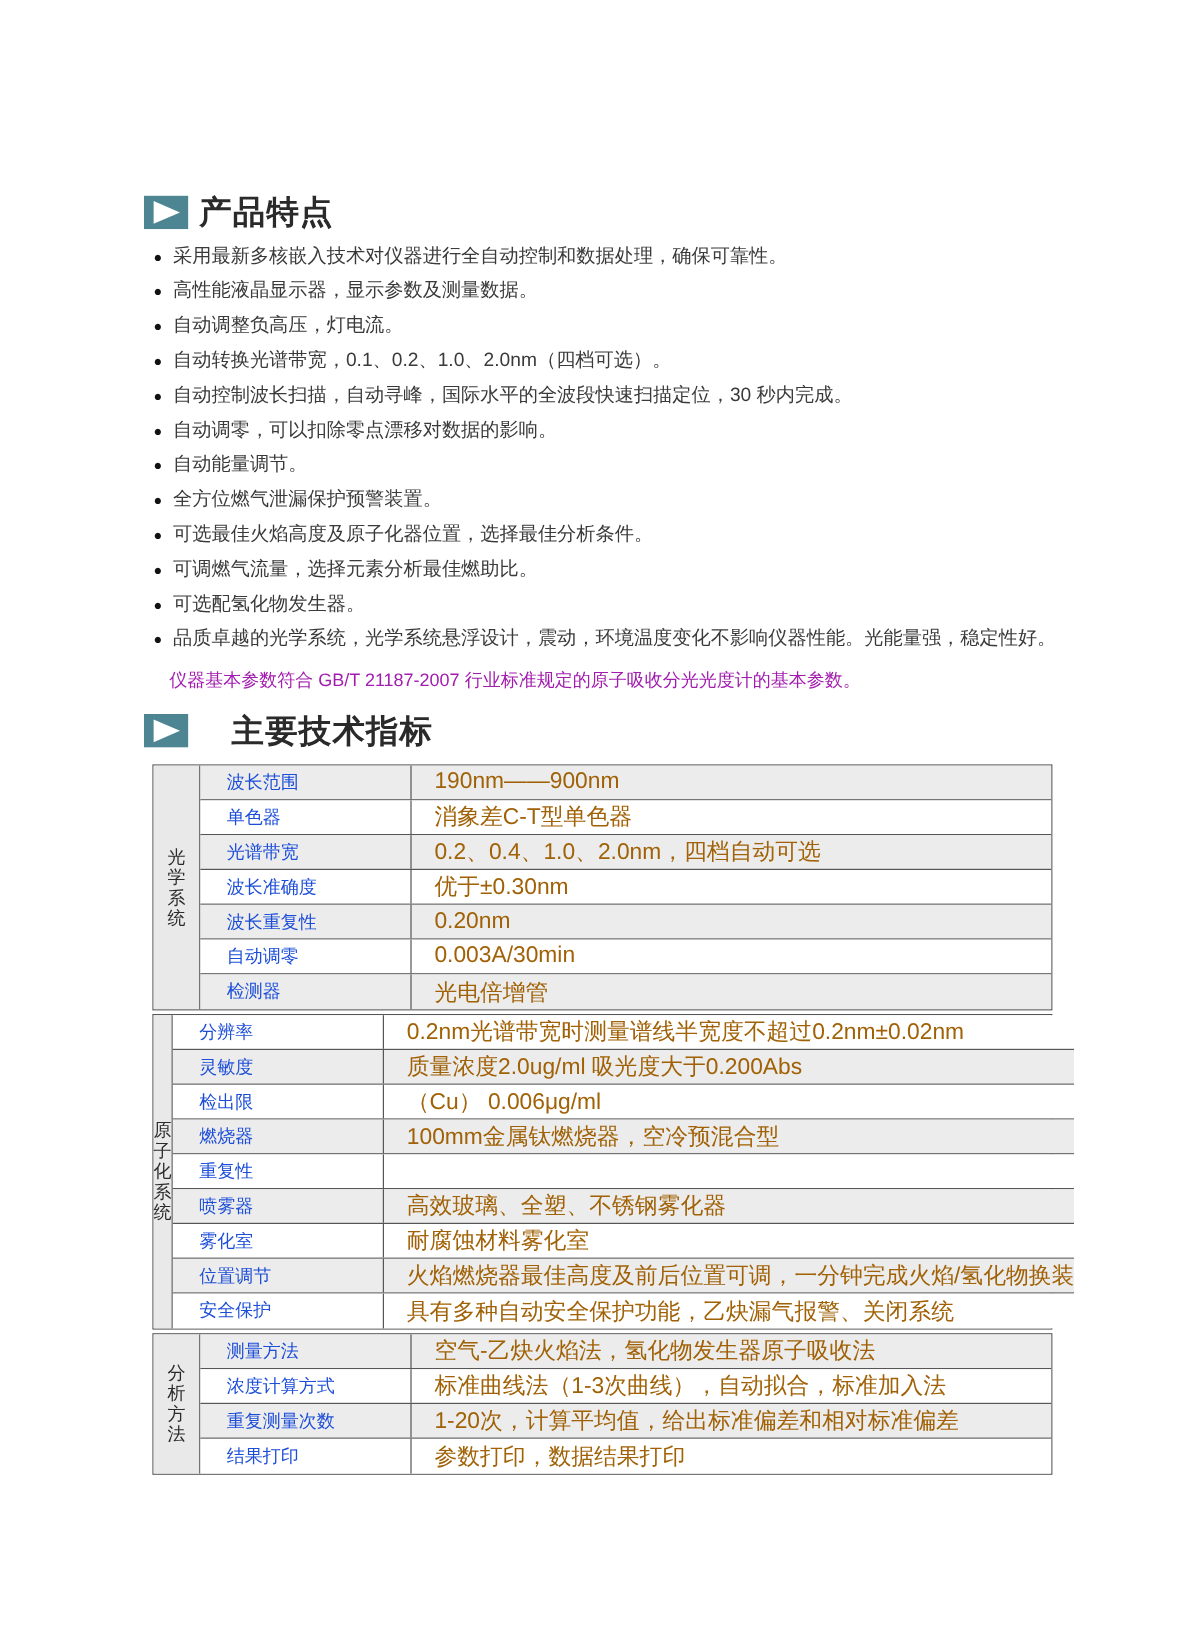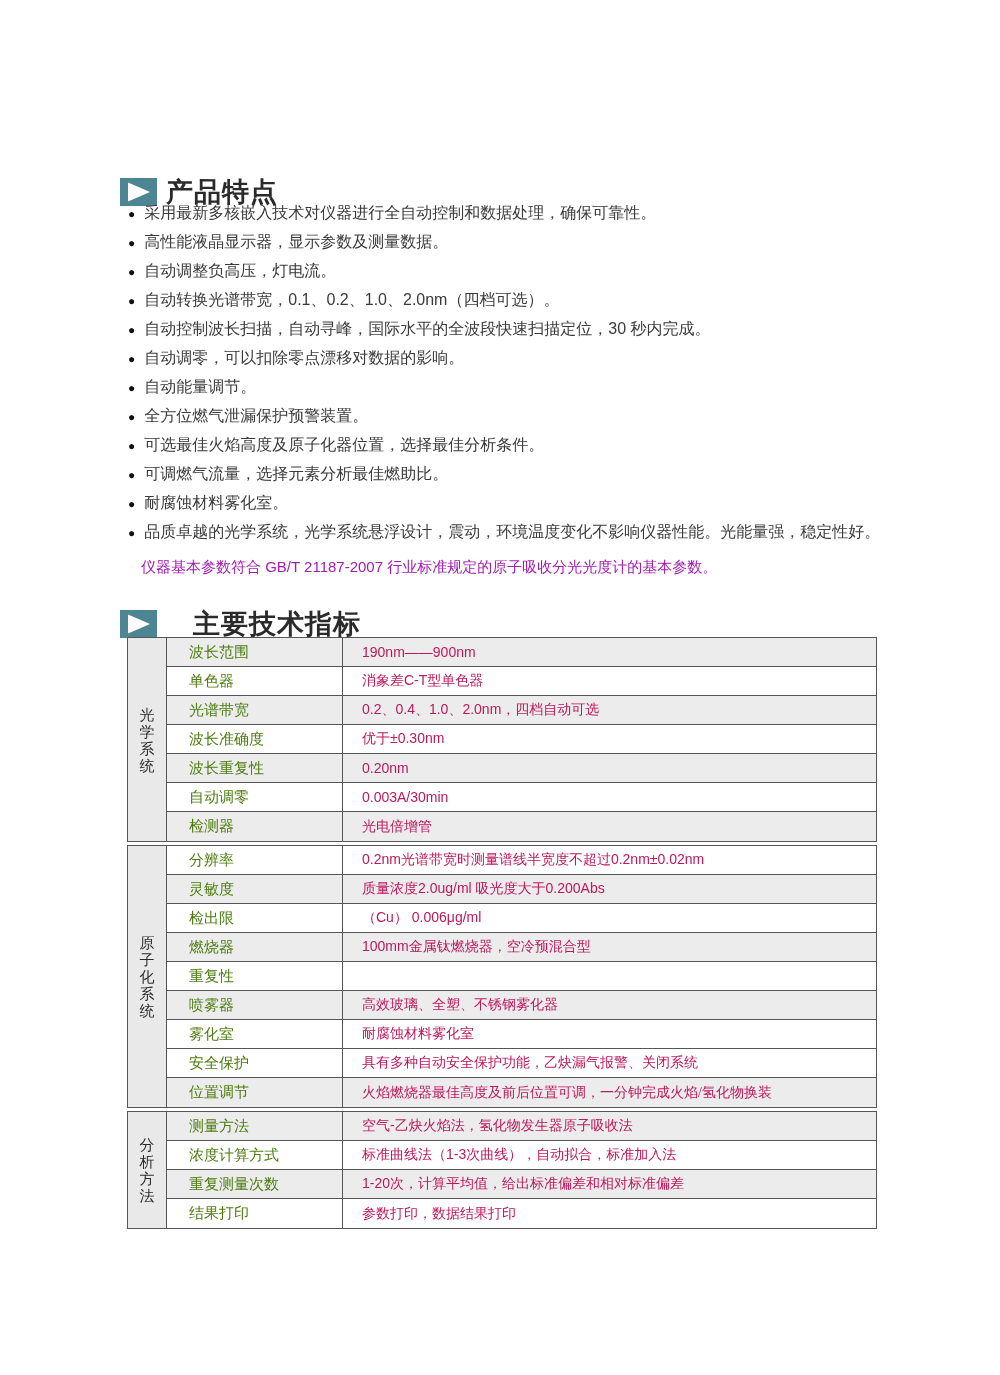--- a/index.html
+++ b/index.html
@@ -23,21 +23,20 @@
     margin:0 auto;
     overflow:hidden;
   }
   
   .section-header{
     position:absolute;
     left:120px;
     display:flex;
     align-items:center;
     gap:9px;
-    margin-top:15px;
   }
   .section-header.first{top:159px;}
   .section-header.second{top:591px;gap:36px;}
   .hdr-icon{
     display:inline-block;
     width:37px;height:28px;
     color:var(--accent);
     line-height:0;
   }
   .hdr-title{
@@ -115,30 +114,30 @@
   }
   .row:last-child{border-bottom:none;font-family:Liberation Serif, serif;}
   .row.stripe{background:var(--stripe);}
   .param{
     width:176px;
     border-right:1px solid var(--line);
     display:flex;
     align-items:center;
     padding-left:22px;
     font-size:15px;
-    color:#4d7c0f;
+    color:#1d4ed8;
     white-space:nowrap;
   }
   .value{
     flex:1;
     display:flex;
     align-items:center;
     padding-left:19px;
-    font-size:14px;
-    color:#be185d;
+    font-size:19px;
+    color:#a16207;
     white-space:nowrap;
   }
 </style>
 </head>
 <body>
 
 <div class="page">
 
   <div class="section-header first">
     <span class="hdr-icon">
@@ -186,21 +185,21 @@
       <li class="bullet-item">
         <span class="dot">●</span>
         <span class="btext">可选最佳火焰高度及原子化器位置，选择最佳分析条件。</span>
       </li>
       <li class="bullet-item">
         <span class="dot">●</span>
         <span class="btext">可调燃气流量，选择元素分析最佳燃助比。</span>
       </li>
       <li class="bullet-item">
         <span class="dot">●</span>
-        <span class="btext">耐腐蚀材料雾化室。</span>
+        <span class="btext">可选配氢化物发生器。</span>
       </li>
       <li class="bullet-item">
         <span class="dot">●</span>
         <span class="btext">品质卓越的光学系统，光学系统悬浮设计，震动，环境温度变化不影响仪器性能。光能量强，稳定性好。</span>
       </li>
     </ul>
 
   <p class="note">仪器基本参数符合 GB/T 21187-2007 行业标准规定的原子吸收分光光度计的基本参数。</p>
 
   <div class="section-header second">
@@ -281,27 +280,27 @@
             <div class="param">重复性</div>
           </div>
           <div class="row stripe">
             <div class="param">喷雾器</div>
             <div class="value">高效玻璃、全塑、不锈钢雾化器</div>
           </div>
           <div class="row">
             <div class="param">雾化室</div>
             <div class="value">耐腐蚀材料雾化室</div>
           </div>
+          <div class="row stripe">
+            <div class="param">位置调节</div>
+            <div class="value">火焰燃烧器最佳高度及前后位置可调，一分钟完成火焰/氢化物换装</div>
+          </div>
           <div class="row">
             <div class="param">安全保护</div>
             <div class="value">具有多种自动安全保护功能，乙炔漏气报警、关闭系统</div>
-          </div>
-          <div class="row stripe">
-            <div class="param">位置调节</div>
-            <div class="value">火焰燃烧器最佳高度及前后位置可调，一分钟完成火焰/氢化物换装</div>
           </div>
         </div>
       </div>
       <div class="sec">
         <div class="cat">
           <span>分</span>
           <span>析</span>
           <span>方</span>
           <span>法</span>
         </div>

